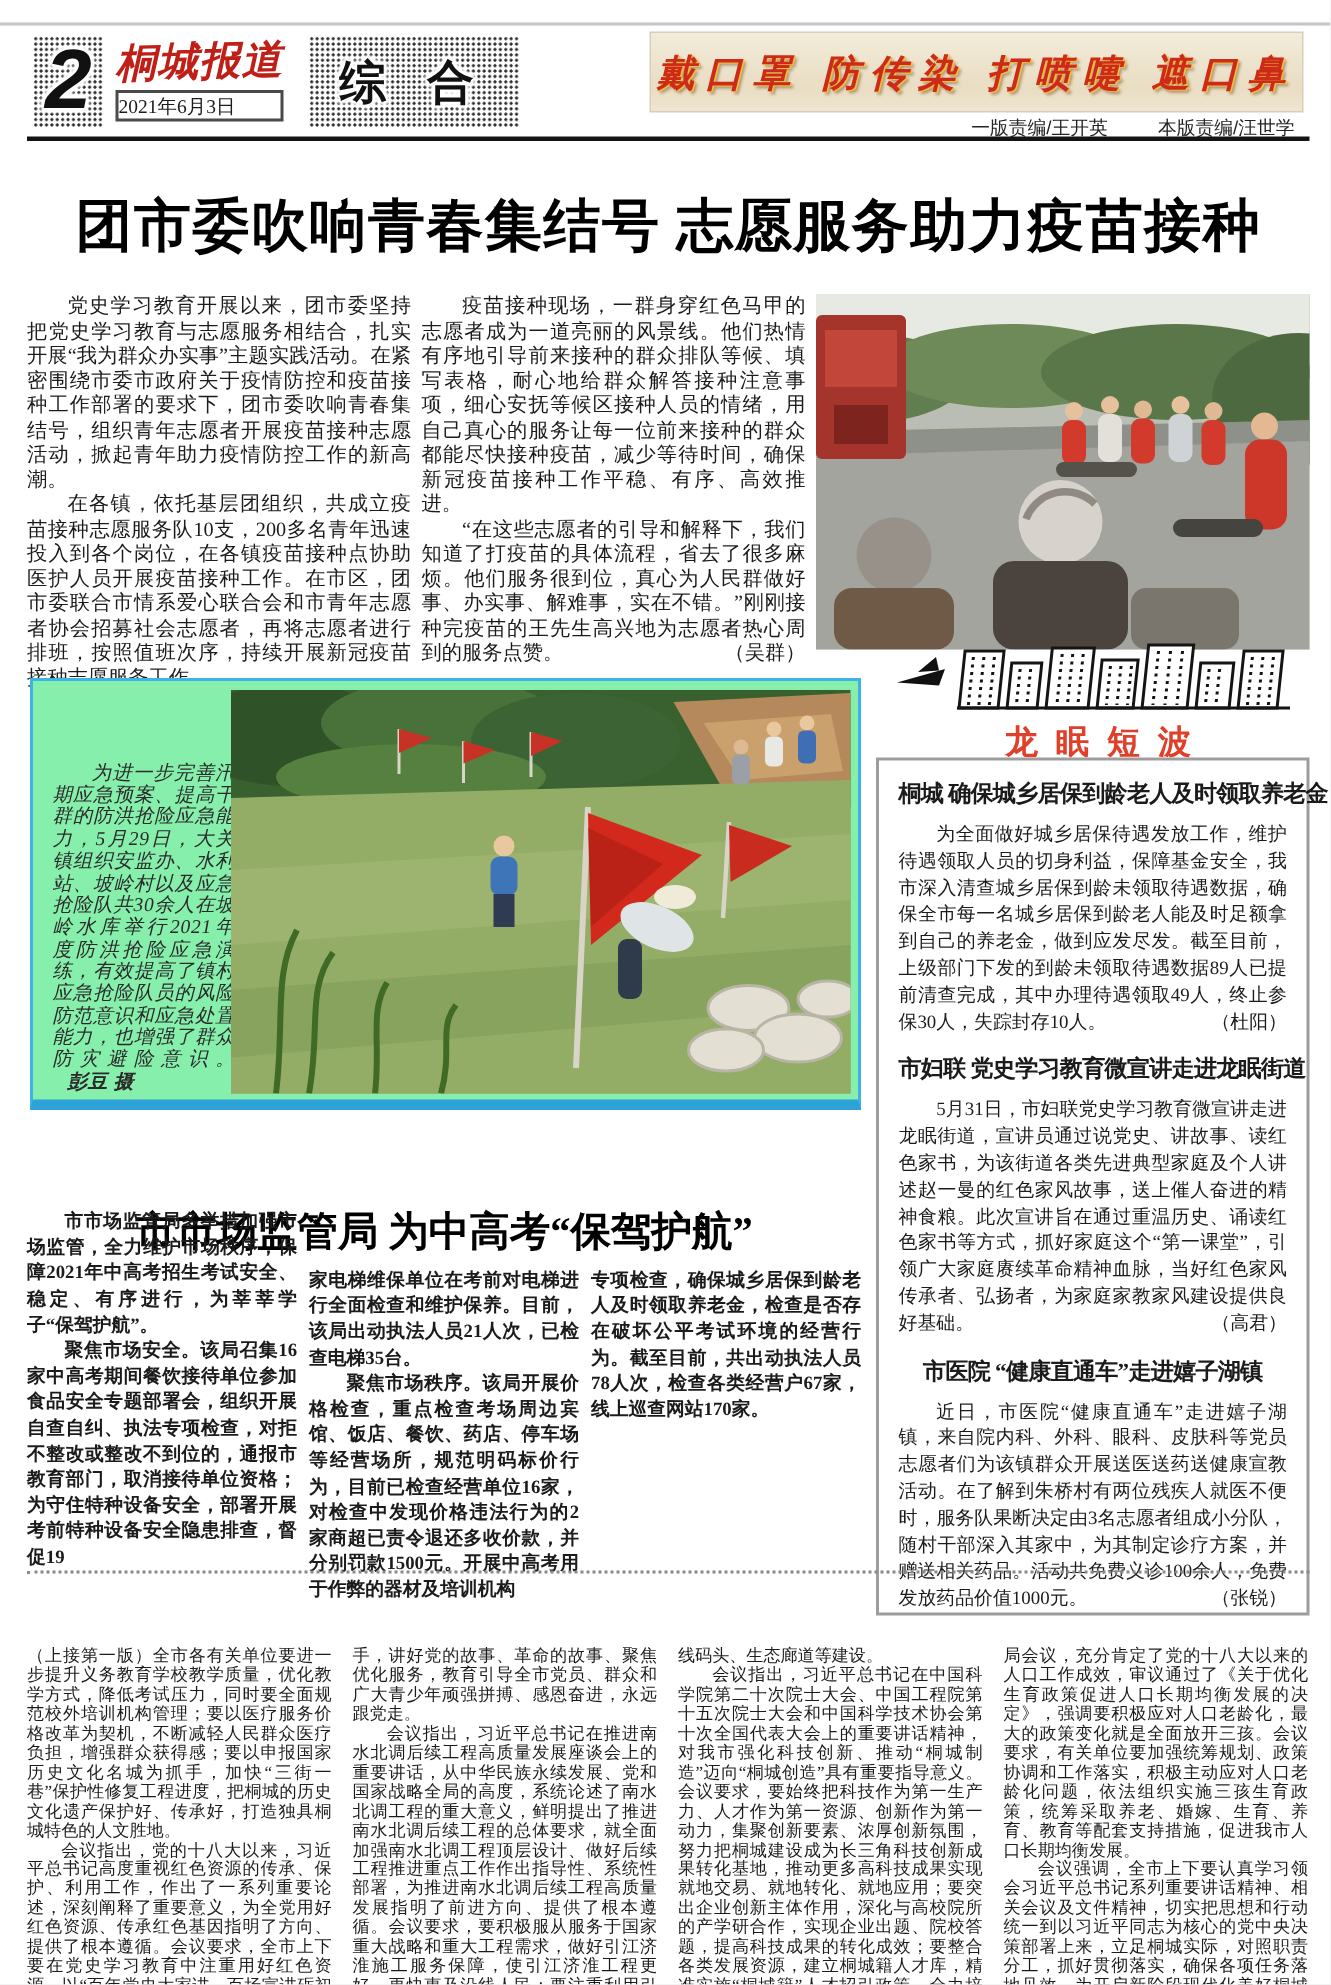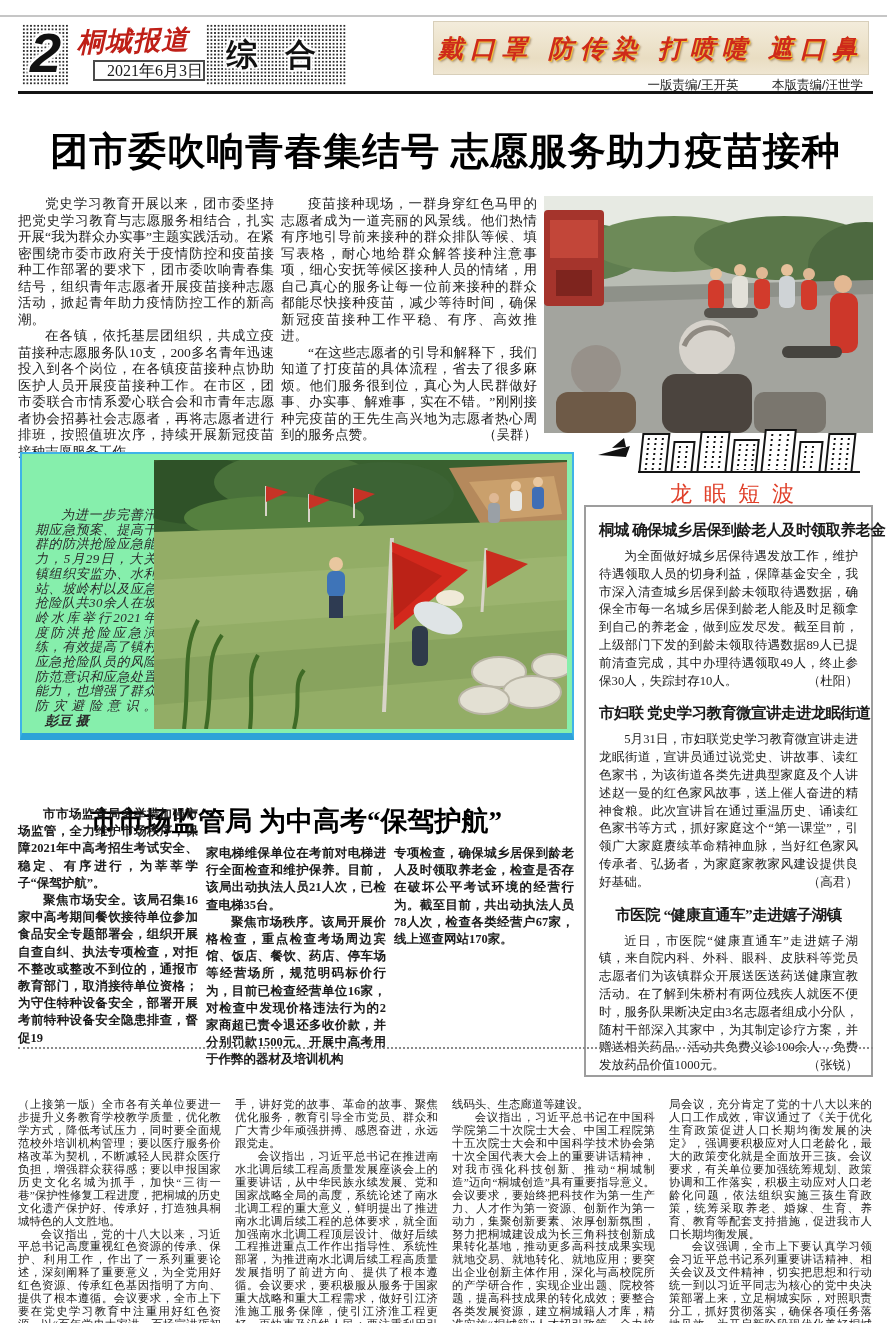--- a/index.html
+++ b/index.html
@@ -9,22 +9,22 @@
   .dotted{background-image:radial-gradient(#2b2b2b 0.9px,transparent 1.05px);background-size:3.6px 3.6px;}
   .halo{text-shadow:-2px 0 2px #fff,2px 0 2px #fff,0 -2px 2px #fff,0 2px 2px #fff,
         -2px -2px 2px #fff,2px 2px 2px #fff,-2px 2px 2px #fff,2px -2px 2px #fff;}
   
   .topline{top:15px;left:0;width:887px;height:2px;background:#c6c6c6;}
   .pagenum-block{top:24px;left:22px;width:47px;height:61px;text-align:center;}
   .pagenum{font-family:"Liberation Sans","DejaVu Sans",sans-serif;font-weight:bold;font-style:italic;
            font-size:56px;line-height:58px;color:#111;}
   .masthead{top:24px;left:72px;width:122px;text-align:center;font-weight:bold;font-style:italic;
             font-size:27px;line-height:34px;color:#bf1f17;letter-spacing:1px;transform:rotate(-1.5deg);}
-  .datebox{top:60px;left:93px;width:112px;height:21px;border:2px solid #4a4a4a;box-sizing:border-box;
-           text-align:right;font-size:16px;line-height:17px;}
+  .datebox{top:60px;left:77px;width:112px;height:21px;border:2px solid #4a4a4a;box-sizing:border-box;
+           text-align:left;font-size:13px;line-height:17px;}
   .section-block{top:24px;left:206px;width:140px;height:61px;text-align:center;}
   .section-title{font-size:31px;line-height:61px;font-weight:900;letter-spacing:10px;color:#111;}
   .banner{top:21px;left:433px;width:436px;height:54px;background:linear-gradient(180deg,#f3ecdb,#e9ddc2 70%,#efe6d2);
           border:1px solid #d8cfba;box-sizing:border-box;display:flex;align-items:center;justify-content:center;}
   .slogan{font-family:"Liberation Sans","DejaVu Sans",sans-serif;font-weight:900;font-style:italic;
           font-size:25px;color:#ce2a1a;letter-spacing:7px;
           text-shadow:1px 1px 0 #f2bf3a,2px 2px 2px rgba(96,54,8,.45);white-space:nowrap;}
   .editors{top:77px;left:363px;width:500px;text-align:right;font-size:12.5px;
            font-family:"Liberation Sans","DejaVu Sans",sans-serif;color:#222;}
   .editors span{margin-left:30px;}
@@ -45,21 +45,21 @@
            line-height:14.7px;letter-spacing:0.5px;text-align:justify;text-indent:2em;color:#2a2a2a;}
   .credit{font-weight:bold;margin-left:10px;white-space:nowrap;}
   .photo2{position:absolute;right:5px;top:6px;width:413px;height:269px;overflow:hidden;background:#8aa45e;}
   
   .headline2{top:764px;left:18px;width:556px;text-align:center;font-weight:900;font-size:27px;
              line-height:40px;color:#000;margin-top:37px;}
   .a2row{top:806px;left:18px;width:556px;display:flex;gap:8px;font-weight:bold;}
   .a2col{width:180px;font-size:12.5px;line-height:17.2px;}
   
   .swgraphic{top:428px;left:592px;width:280px;text-align:center;}
-  .swtitle{font-family:"Liberation Sans","DejaVu Sans",sans-serif;font-weight:400;font-size:22px;
+  .swtitle{font-family:"Liberation Sans","DejaVu Sans",sans-serif;font-weight:700;font-size:22px;
            letter-spacing:12px;color:#e0402a;margin-top:1px;text-indent:12px;}
   .newsbox{top:505px;left:584px;width:289px;box-sizing:border-box;border:2px solid #9d9d9d;
            padding:13px 13px 0;background:#fff;}
   .newsitem{margin-bottom:13px;}
   .newsitem:last-child{margin-bottom:0;}
   .newstitle{font-weight:900;font-size:15.4px;line-height:20px;text-align:center;margin:0 0 8px;
              letter-spacing:-0.5px;white-space:nowrap;}
   .newsbody{font-size:12.6px;line-height:17.8px;}
   
   .divider{top:1047px;left:18px;width:855px;border-top:2px dotted #8a8a8a;height:0;}

